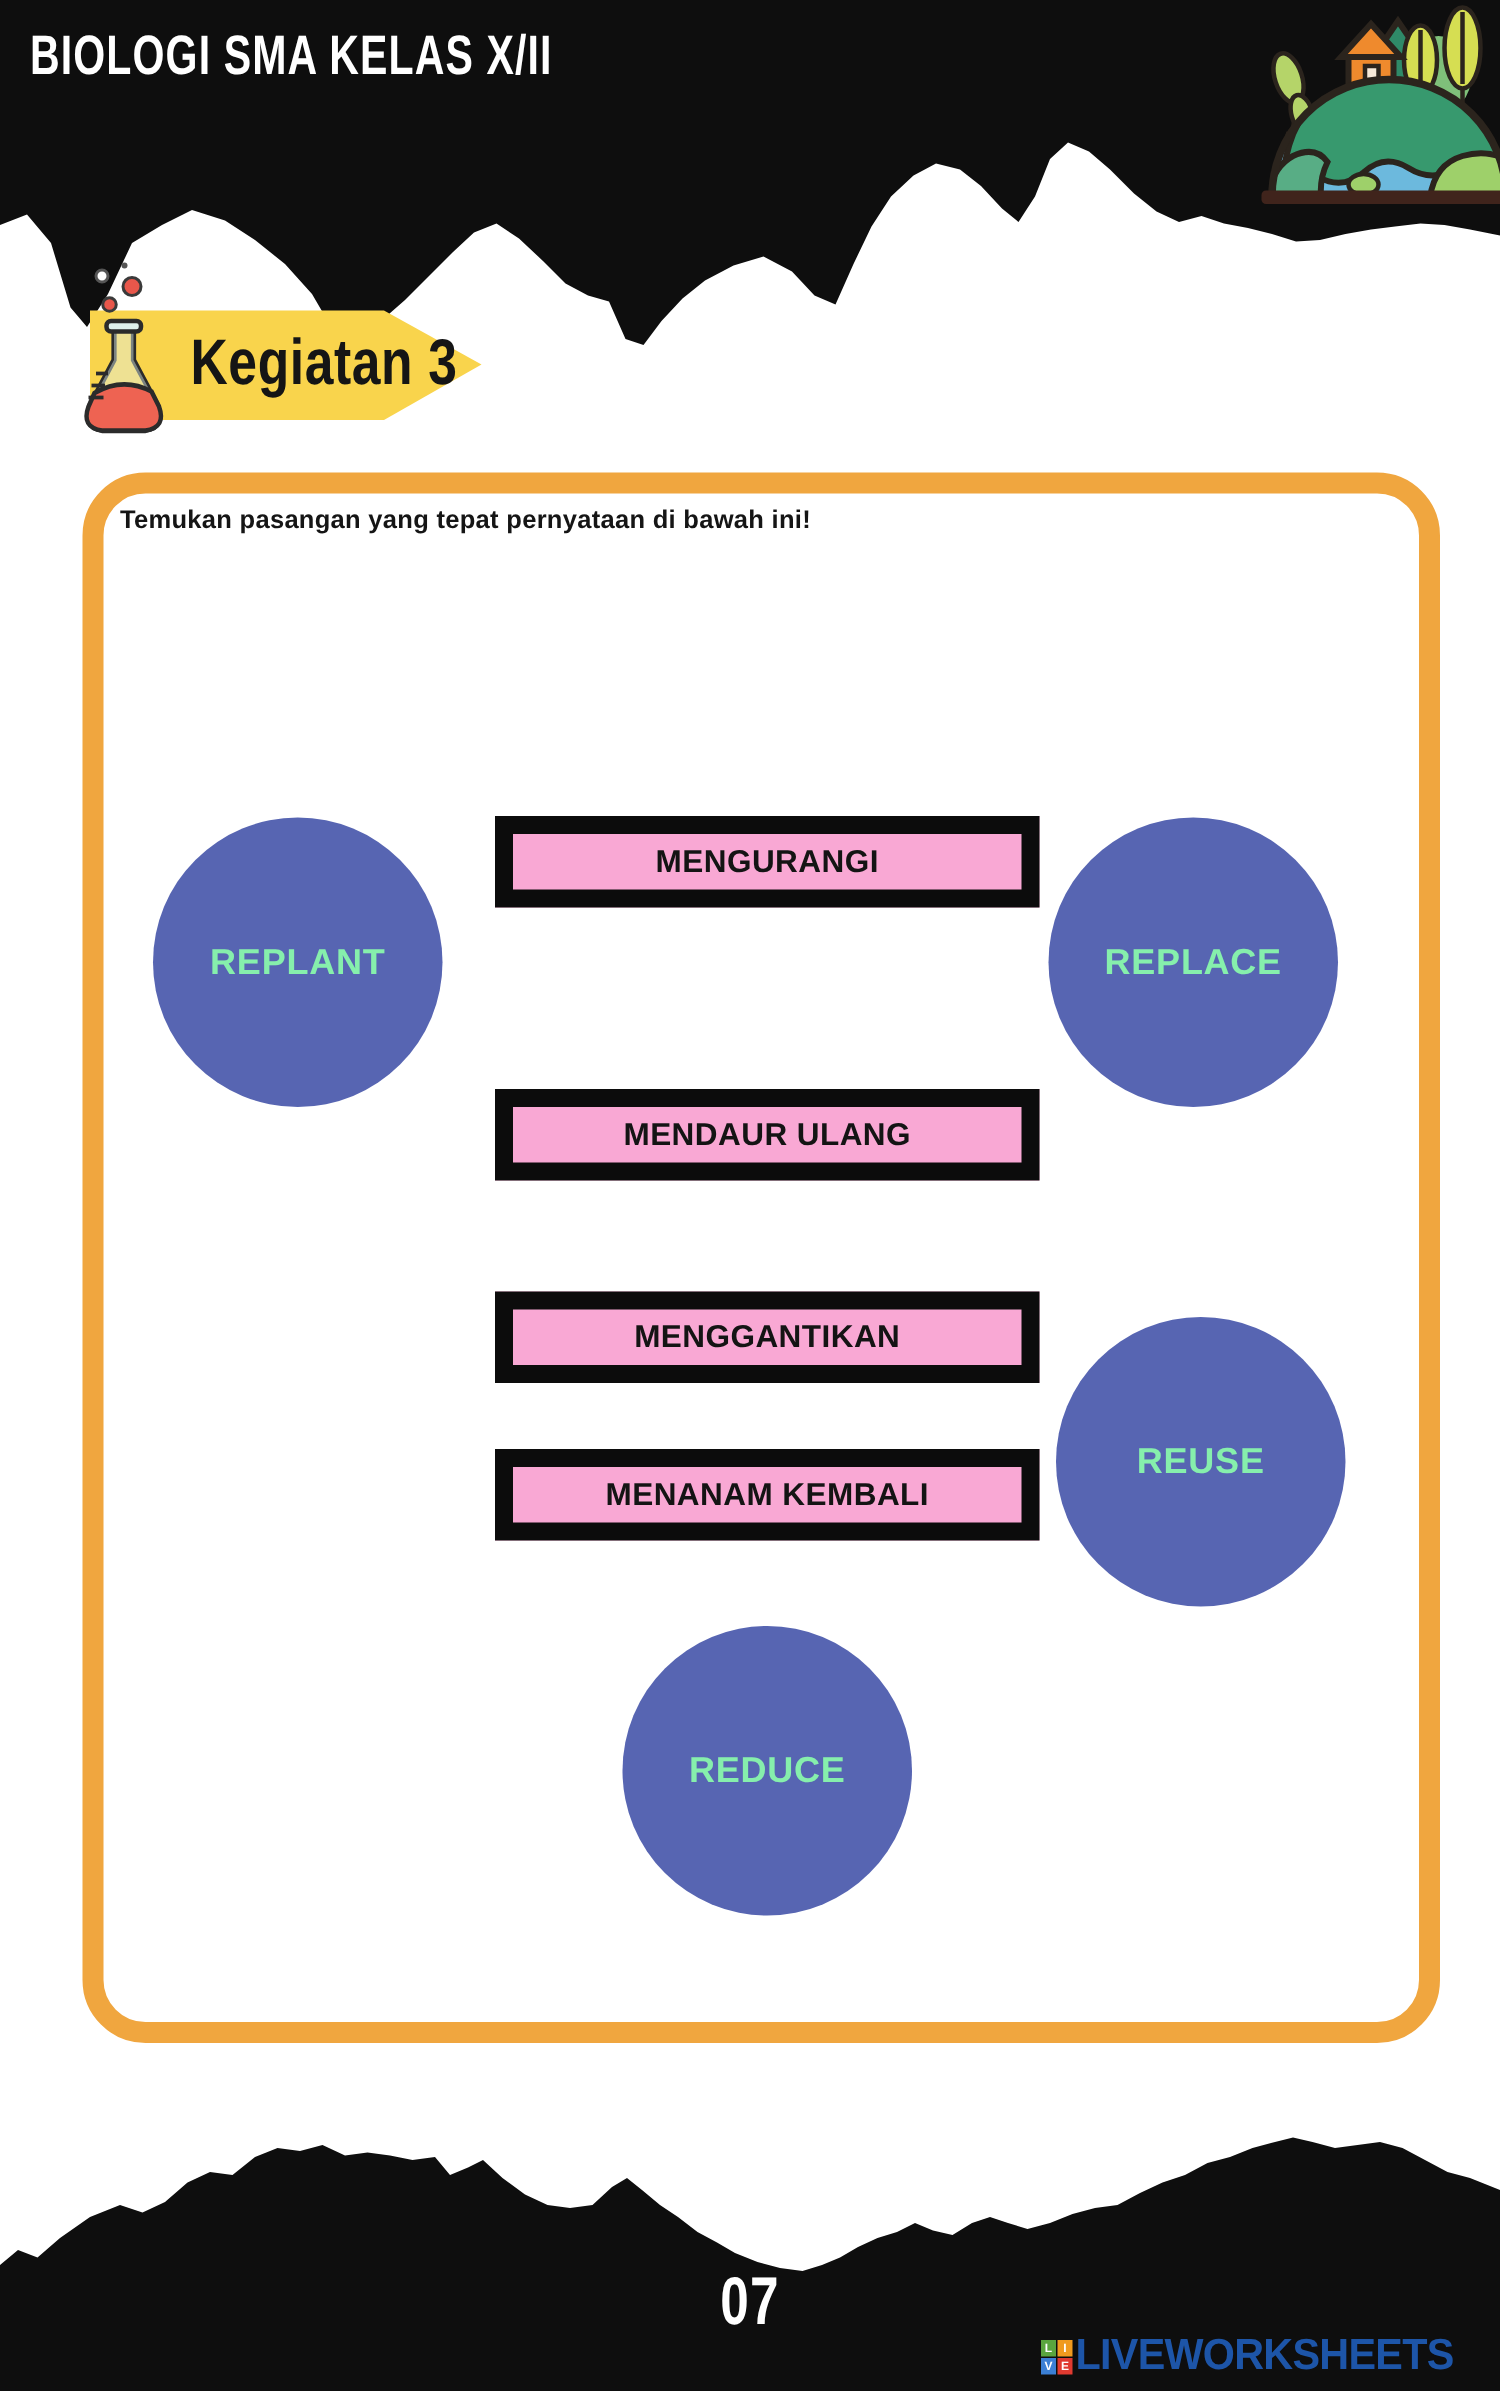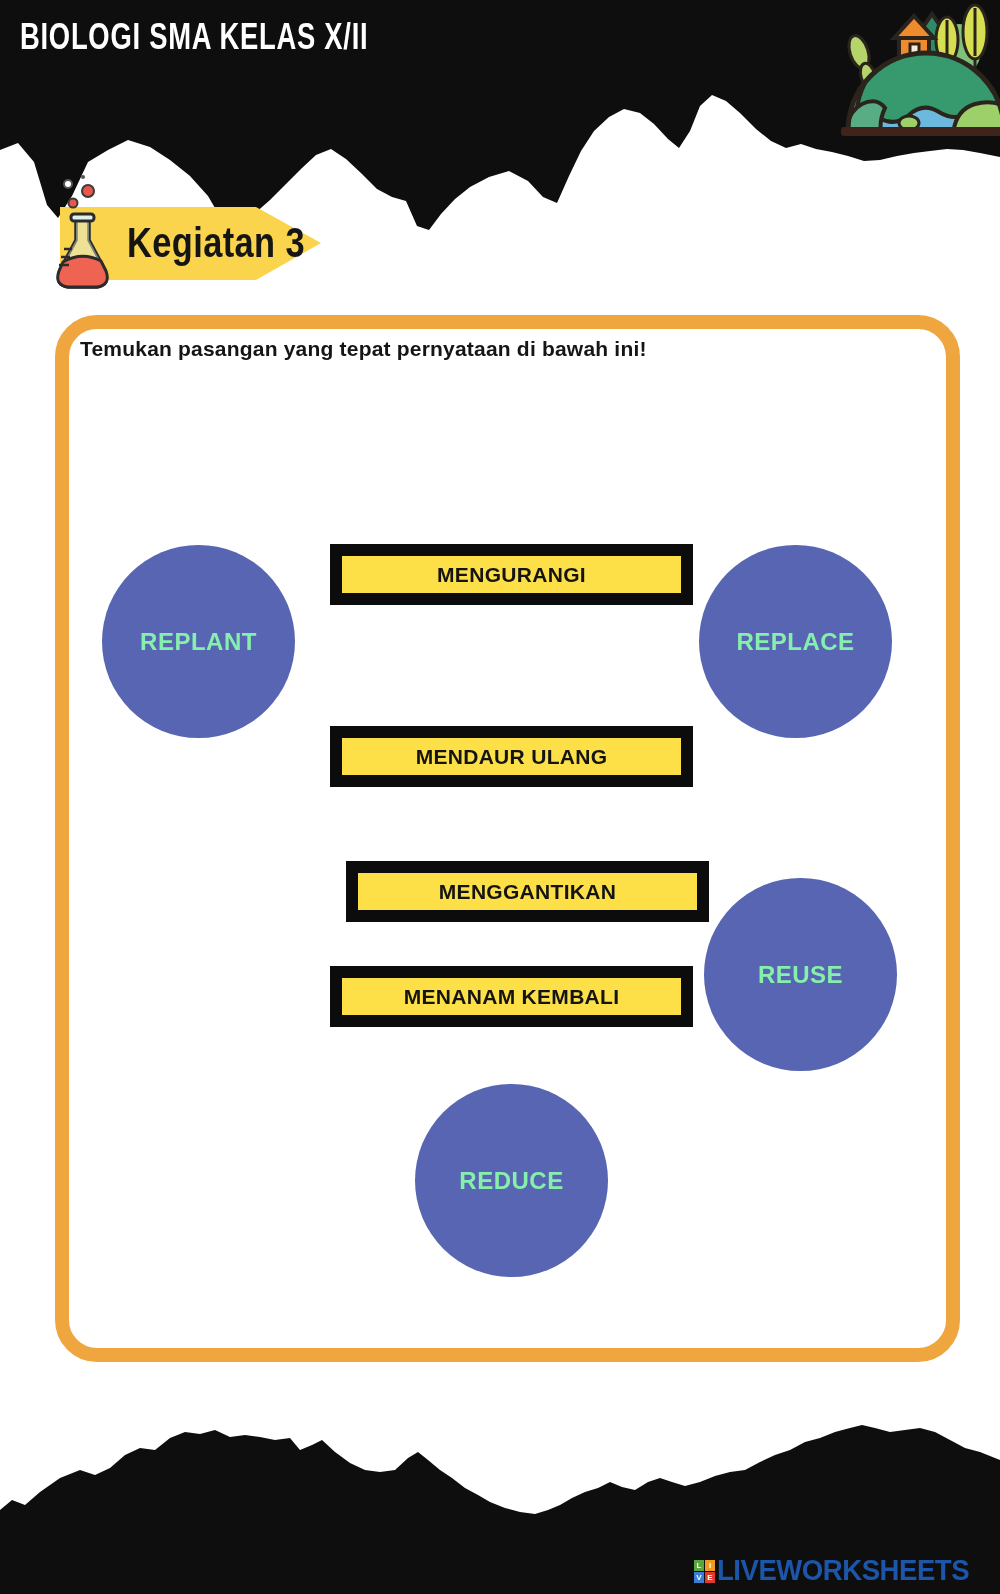--- a/index.html
+++ b/index.html
@@ -25,44 +25,44 @@
   }
 
   
   .frame{
     position:absolute;left:55px;top:315px;width:905px;height:1047px;
     box-sizing:border-box;border:14px solid #f0a63f;border-radius:42px;
     background:#ffffff;
   }
   .instruction{
     position:absolute;left:80px;top:337px;color:#151515;
-    font-size:21px;font-weight:700;letter-spacing:0.2px;
+    font-size:17px;font-weight:700;letter-spacing:0.2px;
   }
 
   .circle{
     position:absolute;width:193px;height:193px;border-radius:50%;
     background:#5765b2;display:flex;align-items:center;justify-content:center;
     color:#86efac;font-weight:700;font-size:24px;letter-spacing:0.5px;
   }
   .c-replant{left:102px;top:545px;}
   .c-replace{left:699px;top:545px;}
   .c-recycle{left:102px;top:878px;}
   .c-reuse{left:704px;top:878px;}
   .c-reduce{left:415px;top:1084px;text-align:right;}
 
   .statement{
     position:absolute;left:330px;width:363px;height:61px;box-sizing:border-box;
-    border:12px solid #0c0c0c;background:#fde047;
+    border:12px solid #0c0c0c;background:#f9a8d4;
     display:flex;align-items:center;justify-content:center;
     color:#141414;font-weight:700;font-size:21px;letter-spacing:0.3px;
   }
   .s-1{top:544px;}
   .s-2{top:651px;}
   .s-3{top:726px;text-align:right;}
-  .s-4{top:861px;margin-left:16px;}
+  .s-4{top:861px;}
   .s-5{top:966px;}
 
   
   .page-number-wrap{position:absolute;left:0;top:1508px;width:1000px;text-align:center;}
   .page-number{
     display:inline-block;color:#ffffff;font-size:45px;font-weight:700;
     transform:scaleX(0.76);transform-origin:center top;letter-spacing:1px;
   }
   .brand{position:absolute;left:694px;top:1557px;display:flex;align-items:flex-start;}
   .brand-squares{display:grid;grid-template-columns:10px 10px;grid-auto-rows:11px;gap:1px;margin-top:3px;}
@@ -186,20 +186,23 @@
   <div class="circle c-replant">REPLANT</div>
   <div class="circle c-replace">REPLACE</div>
   <div class="circle c-reuse">REUSE</div>
   <div class="circle c-reduce">REDUCE</div>
 
   <div class="statement s-1">MENGURANGI</div>
   <div class="statement s-3">MENDAUR ULANG</div>
   <div class="statement s-4">MENGGANTIKAN</div>
   <div class="statement s-5">MENANAM KEMBALI</div>
 
+  <div class="page-number-wrap">
+    <span class="page-number">07</span>
+  </div>
 
   <div class="brand">
     <div class="brand-squares">
       <span class="brand-sq sq-l">L</span>
       <span class="brand-sq sq-i">I</span>
       <span class="brand-sq sq-v">V</span>
       <span class="brand-sq sq-e">E</span>
     </div>
     <span class="brand-name">LIVEWORKSHEETS</span>
   </div>

